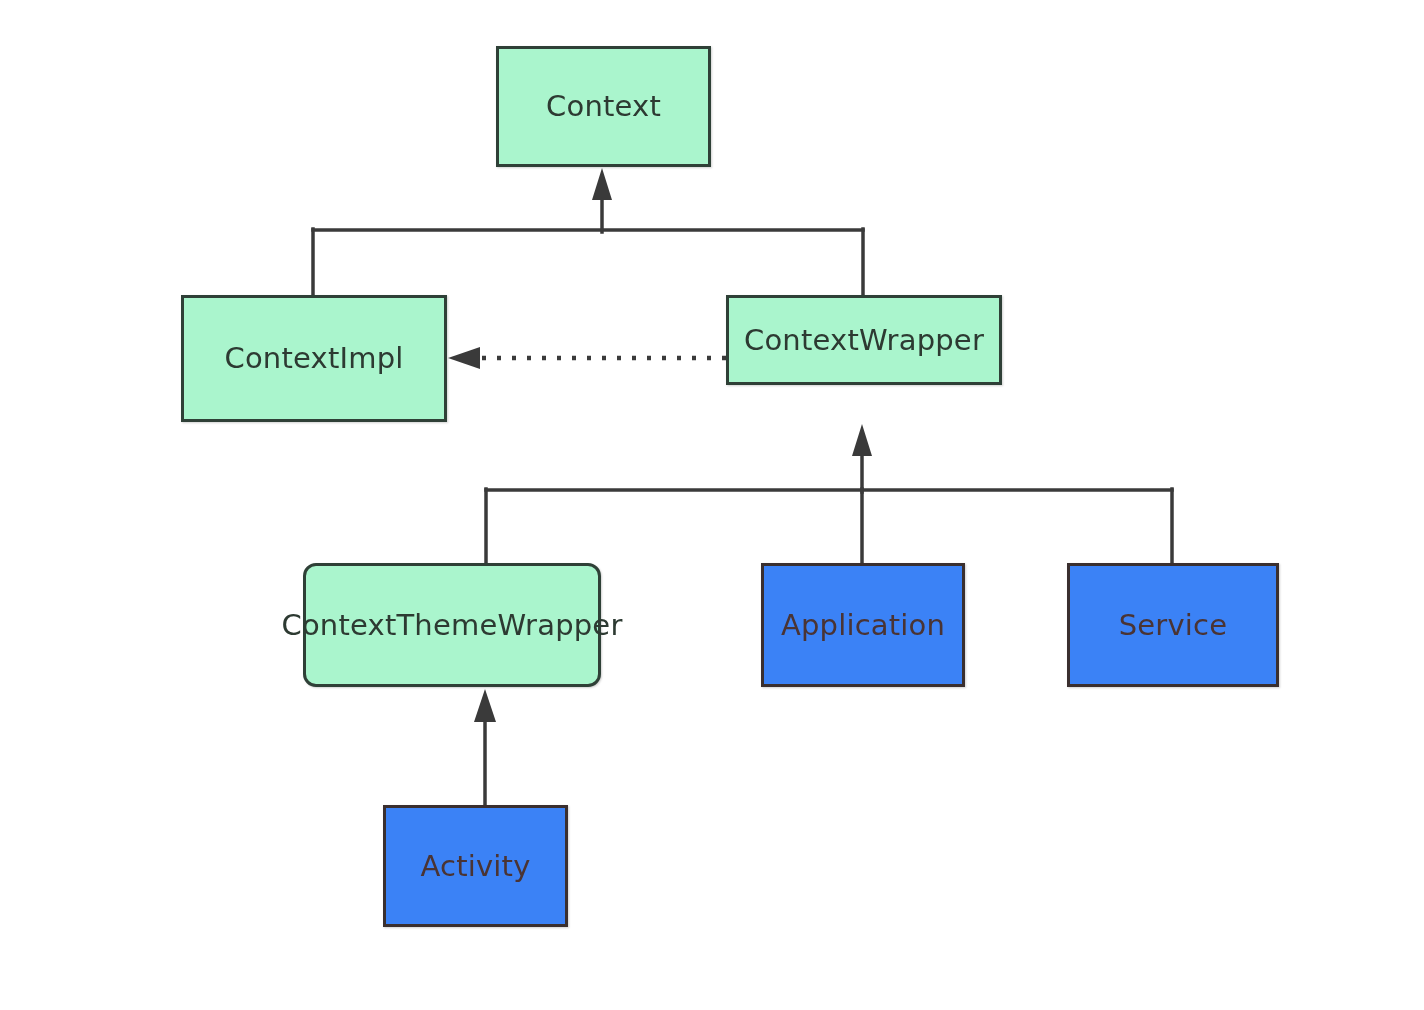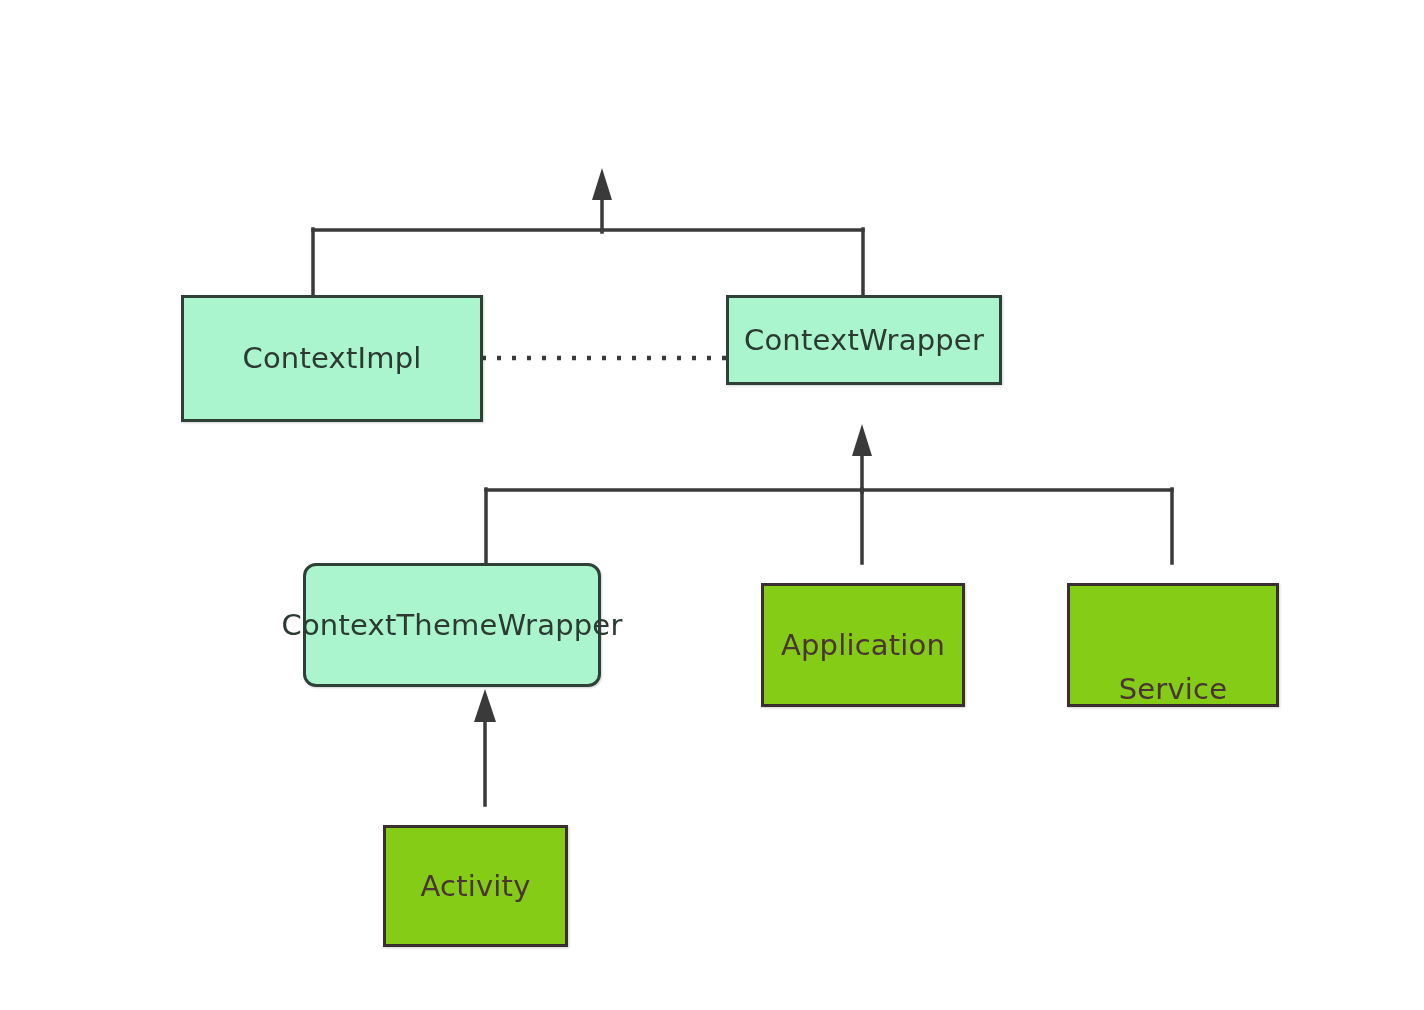--- a/index.html
+++ b/index.html
@@ -35,23 +35,22 @@
     justify-content: center;
     border: 3px solid #2f3b33;
     z-index: 2;
     box-shadow: 1px 1px 2px rgba(0,0,0,0.18);
   }
   .node.green {
     background: #aaf5cd;
     border-color: #2f4037;
   }
   .node.pink {
-    background: #84cc16;
+    background: #3b82f6;
     border-color: #3a2f2f;
-    margin-top: 20px;
   }
   .node-label {
     font-size: 29px;
     line-height: 1;
     letter-spacing: 0.2px;
     white-space: nowrap;
     user-select: none;
   }
   .node.green .node-label { color: #2d3a32; }
   .node.pink  .node-label { color: #4a3434; }
@@ -93,38 +92,41 @@
       <line x1="862" y1="492" x2="862" y2="452" stroke="#3a3a3a" stroke-width="3.5" stroke-linecap="square"></line>
       <polygon points="862,424 872,456 852,456" fill="#3a3a3a"></polygon>
     </g>
 
     <g>
       <line x1="485" y1="805" x2="485" y2="718" stroke="#3a3a3a" stroke-width="3.5" stroke-linecap="square"></line>
       <polygon points="485,689 496,722 474,722" fill="#3a3a3a"></polygon>
     </g>
   </svg>
 
+  <div class="node green" style="left:496px; top:46px; width:215px; height:121px;">
+    <span class="node-label">Context</span>
+  </div>
 
-  <div class="node green" style="left:181px; top:295px; width:302px; height:127px;">
+  <div class="node green" style="left:181px; top:295px; width:266px; height:127px;">
     <span class="node-label">ContextImpl</span>
   </div>
 
   <div class="node green" style="left:726px; top:295px; width:276px; height:90px;">
     <span class="node-label">ContextWrapper</span>
   </div>
 
   <div class="node green" style="left:303px; top:563px; width:298px; height:124px;border-radius:13px;">
     <span class="node-label">ContextThemeWrapper</span>
   </div>
 
   <div class="node pink" style="left:761px; top:563px; width:204px; height:124px;">
     <span class="node-label">Application</span>
   </div>
 
-  <div class="node pink" style="left:1067px; top:563px; width:212px; height:124px;align-items:flex-end;">
+  <div class="node pink" style="left:1067px; top:563px; width:212px; height:124px;">
     <span class="node-label">Service</span>
   </div>
 
   <div class="node pink" style="left:383px; top:805px; width:185px; height:122px;">
     <span class="node-label">Activity</span>
   </div>
 
 </div>
 
 </body></html>

